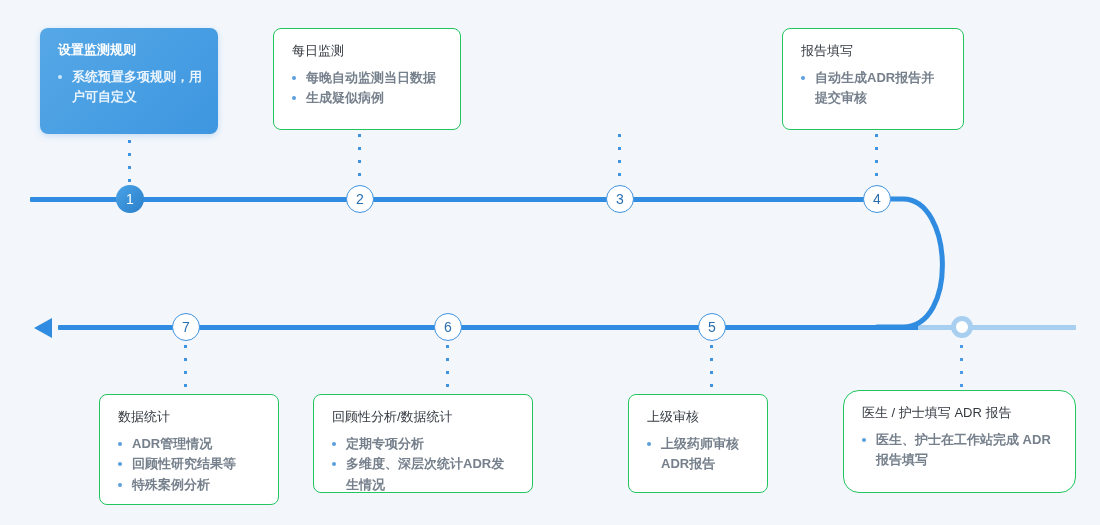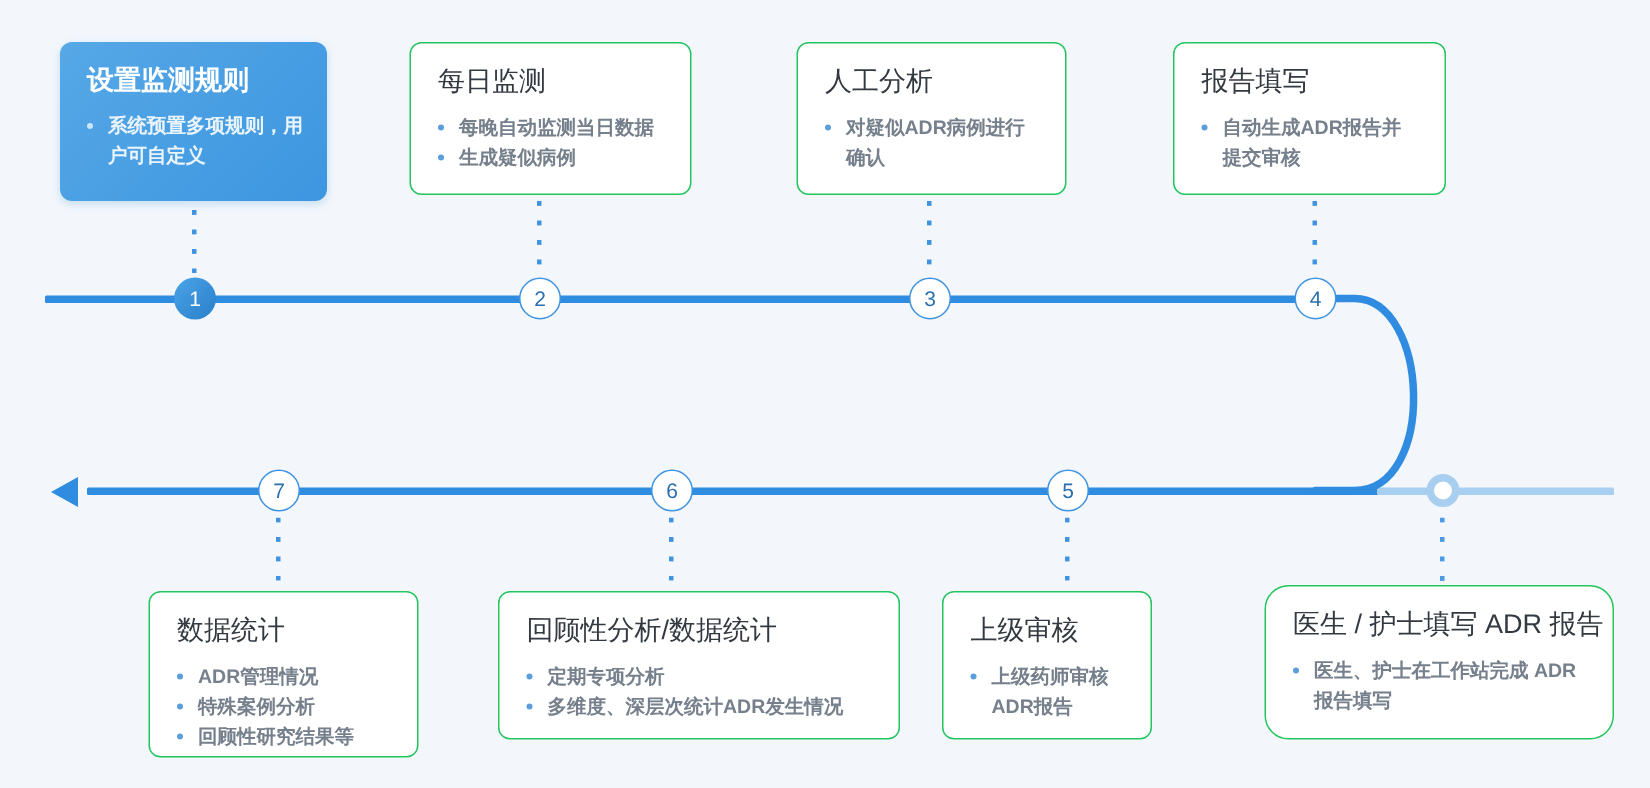--- a/index.html
+++ b/index.html
@@ -110,21 +110,21 @@
     background: #ffffff;
     border: 1px solid #22c55e;
     padding: 14px 16px 14px 18px;
   }
   .card.primary {
     background: linear-gradient(135deg, #56a8e6 0%, #3d96e0 100%);
     border: none;
     box-shadow: 0 2px 6px rgba(60,140,210,0.25);
   }
   .card-title {
-    font-size: 18px;
+    font-size: 13px;
     color: #333940;
     margin: 0 0 9px 0;
     line-height: 1.25;
     white-space: nowrap;
   }
   .card.primary .card-title {
     color: #ffffff;
     font-weight: bold;
   }
   .bullets {
@@ -195,44 +195,38 @@
   </div>
 
   <div class="card" style="left:273px; top:28px; width:188px; height:102px;">
     <div class="card-title">每日监测</div>
     <ul class="bullets">
       <li>每晚自动监测当日数据</li>
       <li>生成疑似病例</li>
     </ul>
   </div>
 
-  <div class="card" style="left:531px; top:28px; width:180px; height:102px;">
-    <div class="card-title">人工分析</div>
-    <ul class="bullets">
-      <li>对疑似ADR病例进行确认</li>
-    </ul>
-  </div>
 
   <div class="card" style="left:782px; top:28px; width:182px; height:102px;">
     <div class="card-title">报告填写</div>
     <ul class="bullets">
       <li>自动生成ADR报告并提交审核</li>
     </ul>
   </div>
 
   <div class="card" style="left:99px; top:394px; width:180px; height:111px;">
     <div class="card-title">数据统计</div>
     <ul class="bullets">
       <li>ADR管理情况</li>
+      <li>回顾性研究结果等</li>
       <li>特殊案例分析</li>
-      <li>回顾性研究结果等</li>
-    </ul>
-  </div>
-
-  <div class="card" style="left:332px; top:394px; width:268px; height:99px;">
+    </ul>
+  </div>
+
+  <div class="card" style="left:313px; top:394px; width:220px; height:99px;">
     <div class="card-title">回顾性分析/数据统计</div>
     <ul class="bullets">
       <li>定期专项分析</li>
       <li>多维度、深层次统计ADR发生情况</li>
     </ul>
   </div>
 
   <div class="card" style="left:628px; top:394px; width:140px; height:99px;">
     <div class="card-title">上级审核</div>
     <ul class="bullets">

